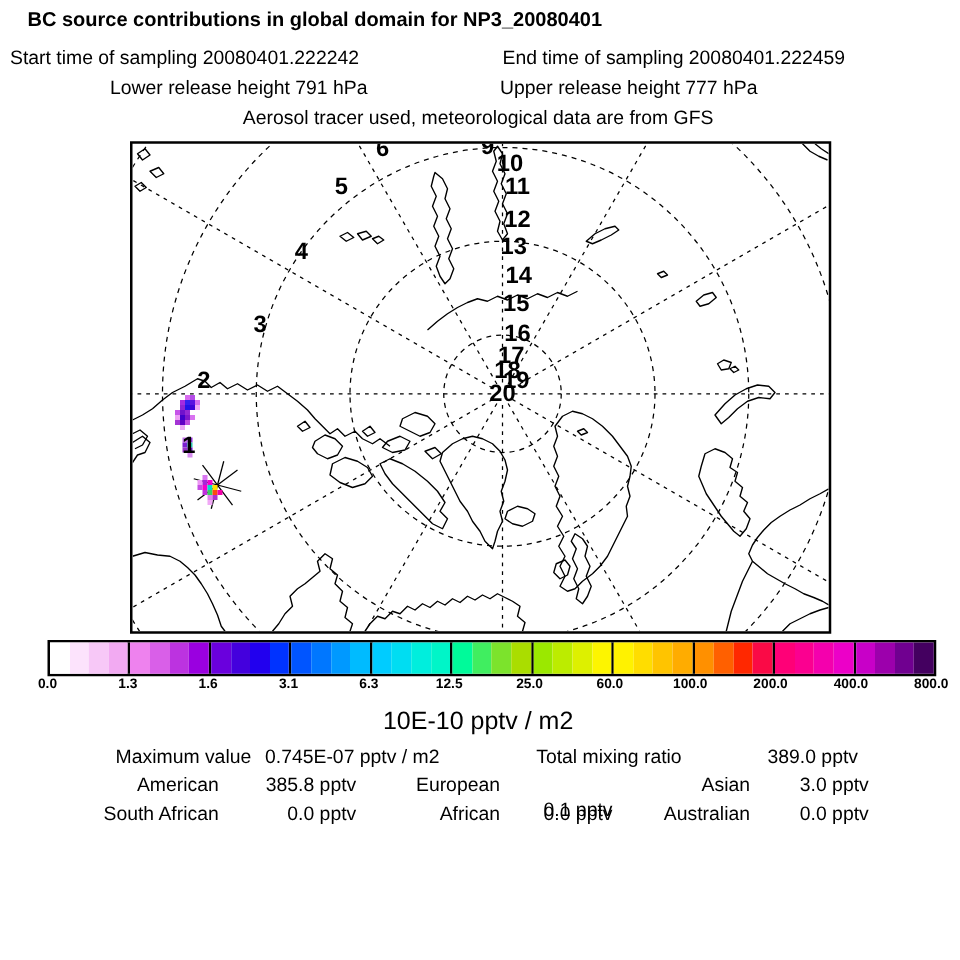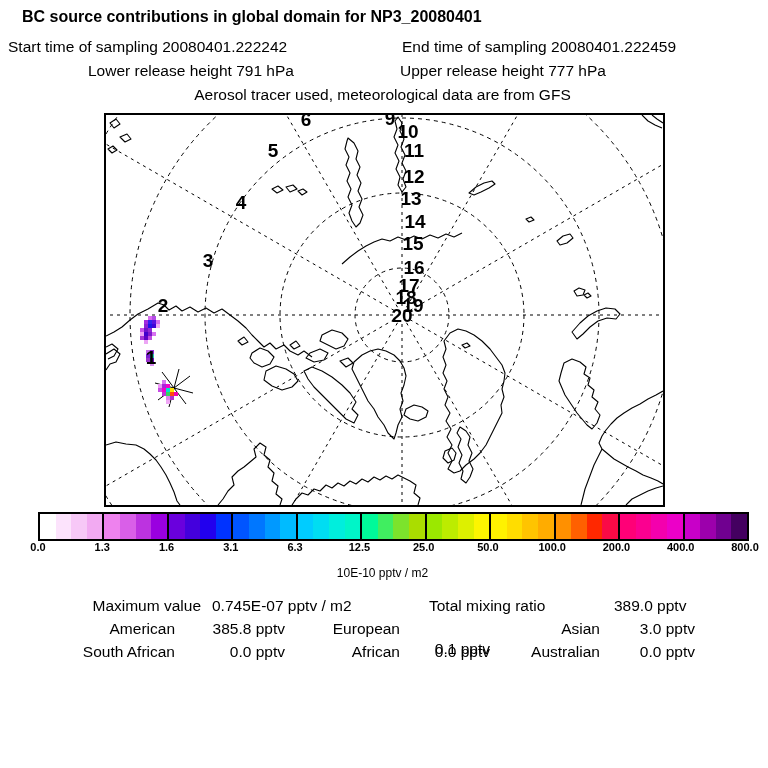--- a/index.html
+++ b/index.html
@@ -25,21 +25,21 @@
     border:2px solid #000;display:flex;box-sizing:content-box;background:#fff;
   }
   .cseg{flex:1;display:flex;border-right:2px solid #000;}
   .cseg:last-child{border-right:none;}
   .ccell{flex:1;}
   .ticks{position:absolute;left:38px;top:541px;width:707px;height:20px;}
   .tick{
     position:absolute;transform:translateX(-50%);top:0;
     font-weight:bold;font-size:11px;
   }
-  .units{position:absolute;left:104px;top:566px;width:557px;text-align:center;font-size:12px;}
+  .units{position:absolute;left:104px;top:566px;width:557px;text-align:center;font-size:20px;}
   .stat{font-size:15.5px;}
   .r{text-align:right;}
   .hot{position:absolute;width:4px;height:4px;z-index:3;}
 </style>
 </head>
 <body>
 
 <div class="abs title" style="left:22px;top:8px">BC  source contributions in global domain for NP3_20080401</div>
 <div class="abs hdr" style="left:8px;top:38px">Start time of sampling 20080401.222242</div>
 <div class="abs hdr" style="left:402px;top:38px">End time of sampling 20080401.222459</div>
@@ -275,21 +275,21 @@
     </div>
   </div>
 <div class="ticks" id="ticks">
     <div class="tick" style="left: 0%;">0.0</div>
     <div class="tick" style="left: 9.09091%;">1.3</div>
     <div class="tick" style="left: 18.1818%;">1.6</div>
     <div class="tick" style="left: 27.2727%;">3.1</div>
     <div class="tick" style="left: 36.3636%;">6.3</div>
     <div class="tick" style="left: 45.4545%;">12.5</div>
     <div class="tick" style="left: 54.5455%;">25.0</div>
-    <div class="tick" style="left: 63.6364%;">50.0</div>
+    <div class="tick" style="left: 63.6364%;">60.0</div>
     <div class="tick" style="left: 72.7273%;">100.0</div>
     <div class="tick" style="left: 81.8182%;">200.0</div>
     <div class="tick" style="left: 90.9091%;">400.0</div>
     <div class="tick" style="left: 100%;">800.0</div>
   </div>
 <div class="units">10E-10 pptv / m2</div>
 
 <div class="abs stat" style="left:40px;top:597px;width:161px">
     <span class="abs r" style="left:0;right:0">Maximum value</span>
   </div>

